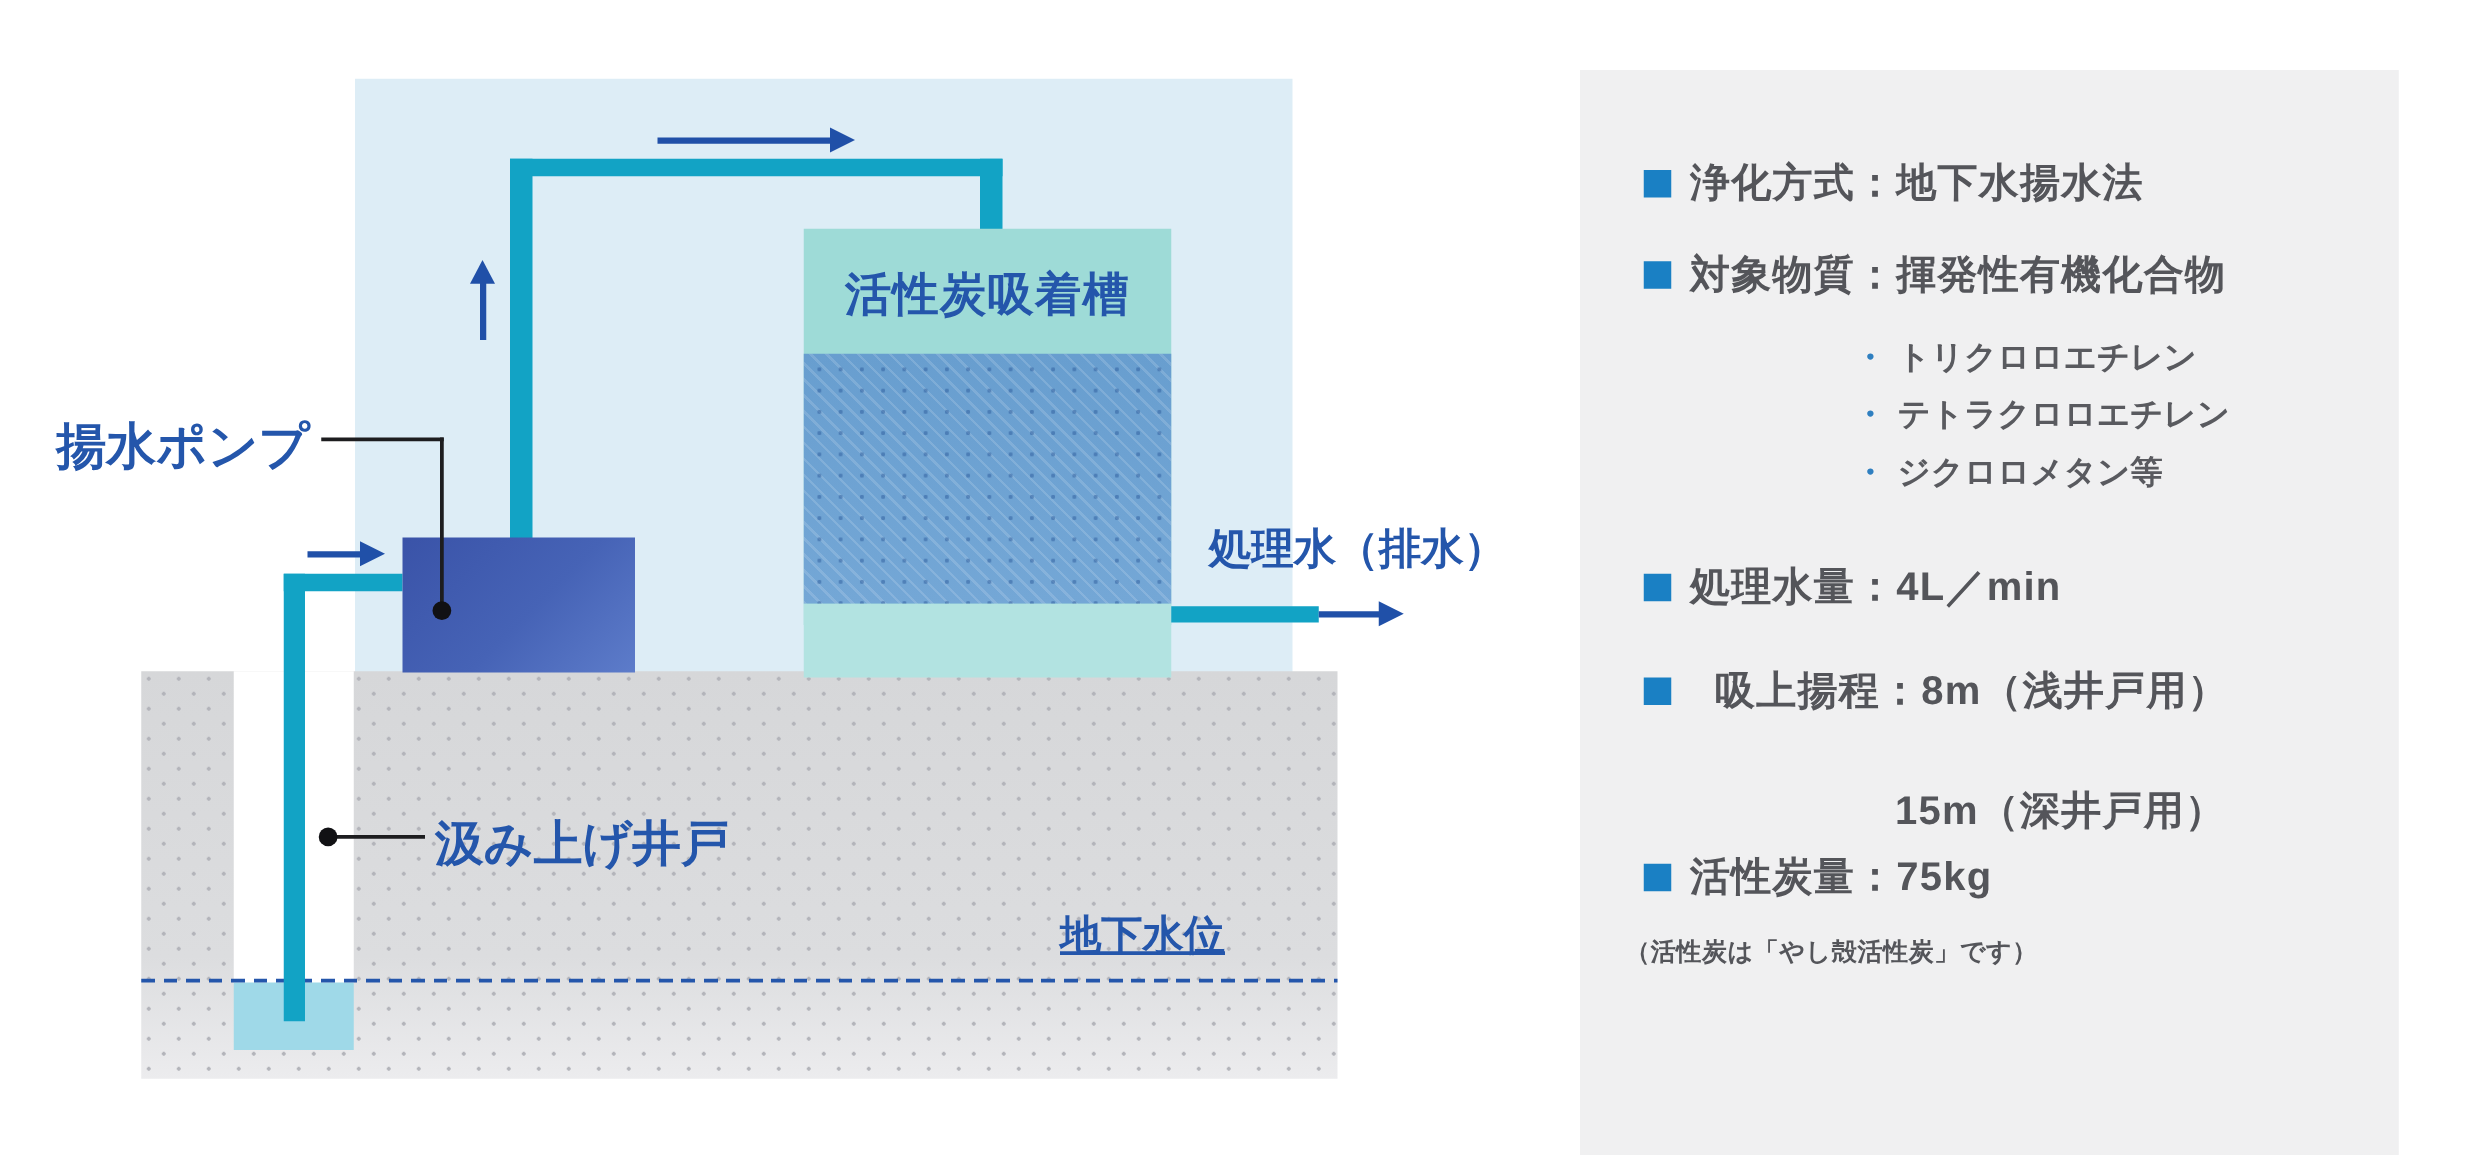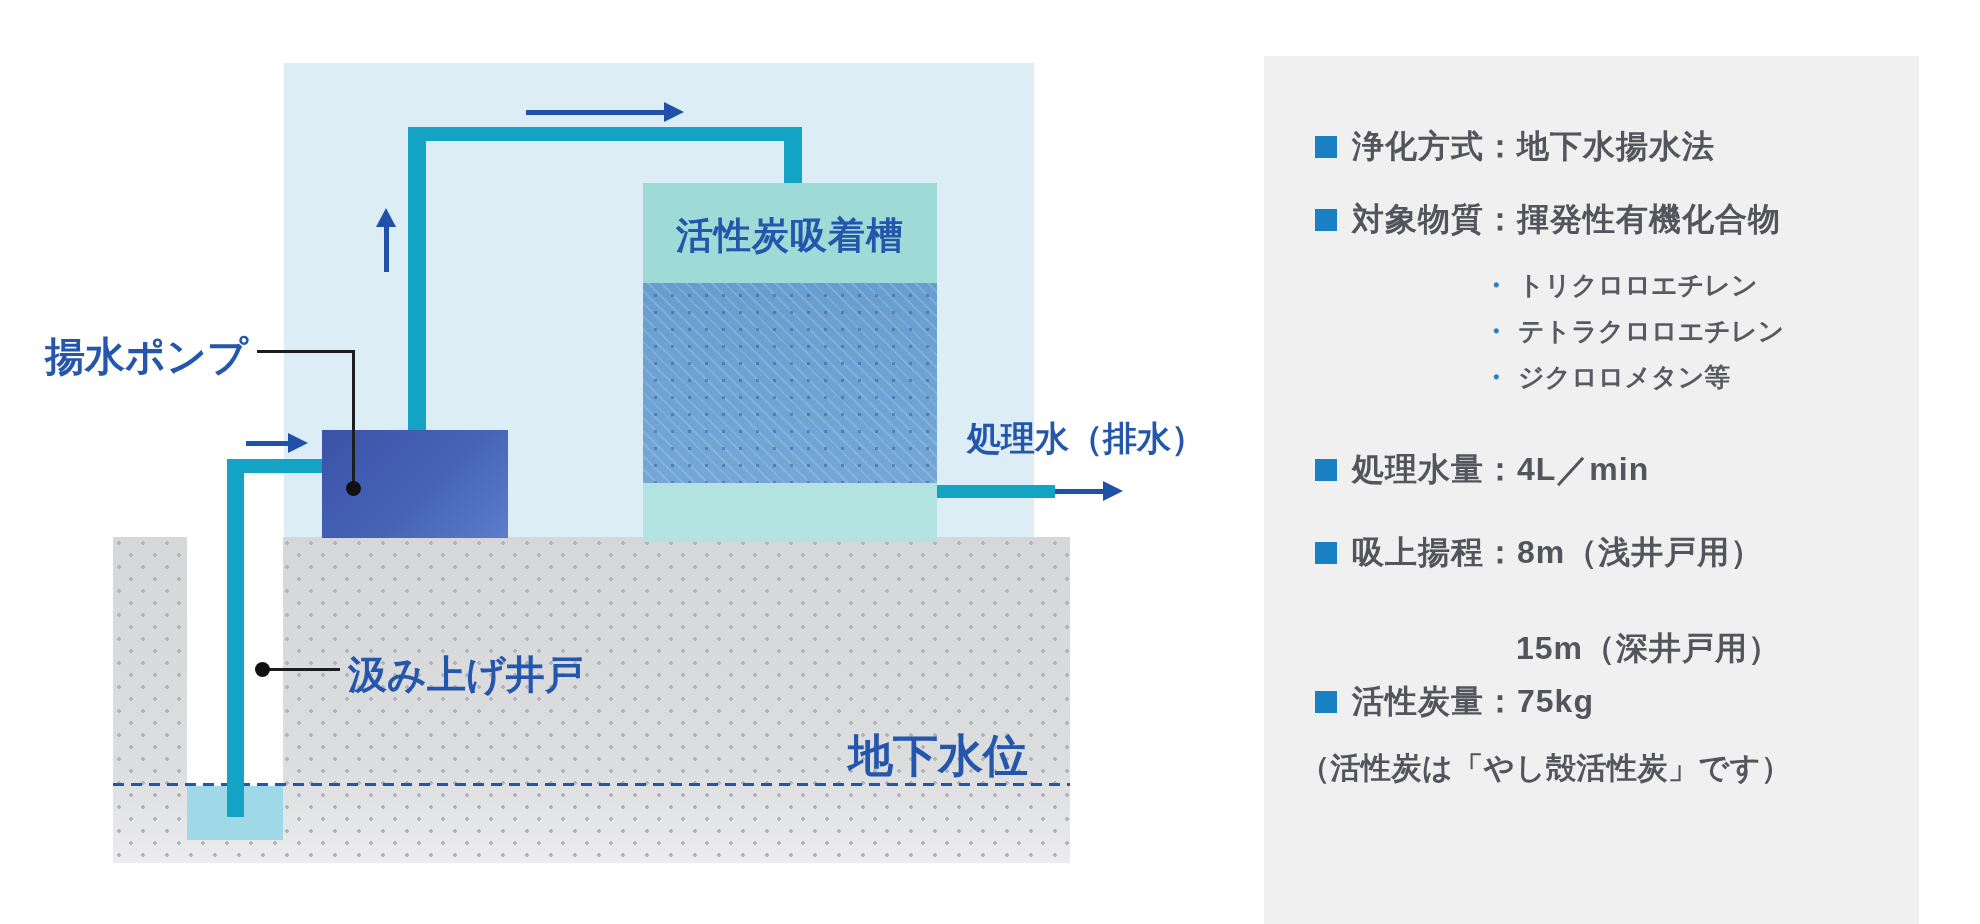--- a/index.html
+++ b/index.html
@@ -76,21 +76,21 @@
     font-size: 37px; font-weight: 700; color: #2456ab;
     letter-spacing: 1px;
   }
 
   
   .diagram-label {
     color: #2456ab; font-weight: 700; white-space: nowrap;
   }
   .label-pump        { left: 45px;  top: 329px; font-size: 40px; }
   .label-well        { left: 348px; top: 648px; font-size: 39px; }
-  .label-water-table { left: 848px; top: 726px; font-size: 45px; }
+  .label-water-table { left: 848px; top: 726px; font-size: 33px; text-decoration: underline; }
   .label-outflow     { left: 967px; top: 416px; font-size: 34px; }
 
   
   .connector { background: #1d1d1f; }
   .conn-pump-h { left: 257px; top: 350px; width: 98px; height: 3px; }
   .conn-pump-v { left: 352px; top: 350px; width: 3px;  height: 138px; }
   .conn-well-h { left: 262px; top: 668px; width: 78px; height: 3px; }
   .conn-dot {
     width: 15px; height: 15px; border-radius: 50%;
     background: #111114;
@@ -130,29 +130,29 @@
   .spec-main { left: 51px; font-size: 32px; letter-spacing: 1px; }
   .spec-main .bullet {
     width: 22px; height: 22px; background: #1a80c4;
     margin-right: 15px; flex: 0 0 auto;
   }
   .spec-sub { left: 219px; font-size: 26px; font-weight: 600; color: #595a5f; }
   .spec-sub .sub-dot {
     color: #2f7fc0; font-size: 26px; margin-right: 9px; flex: 0 0 auto;
   }
   .spec-cont { left: 252px; font-size: 32px; letter-spacing: 1px; }
-  .spec-note { left: 36px; font-size: 30px; letter-spacing: 0.5px; }
+  .spec-note { left: 36px; font-size: 20px; letter-spacing: 0.5px; }
 
   .r1   { top: 69px; }
   .r2   { top: 142px; }
   .sub1 { top: 212px; }
   .sub2 { top: 258px; }
   .sub3 { top: 304px; }
   .r3   { top: 392px; }
-  .r4   { top: 475px; }
+  .r4   { top: 475px; gap: 20px; }
   .r4b  { top: 539px; margin-top: 32px; }
   .r5   { top: 624px; }
   .r6   { top: 692px; }
 </style>
 </head>
 <body>
 
 <div class="canvas">
 
   <div class="abs bg-light"></div>

